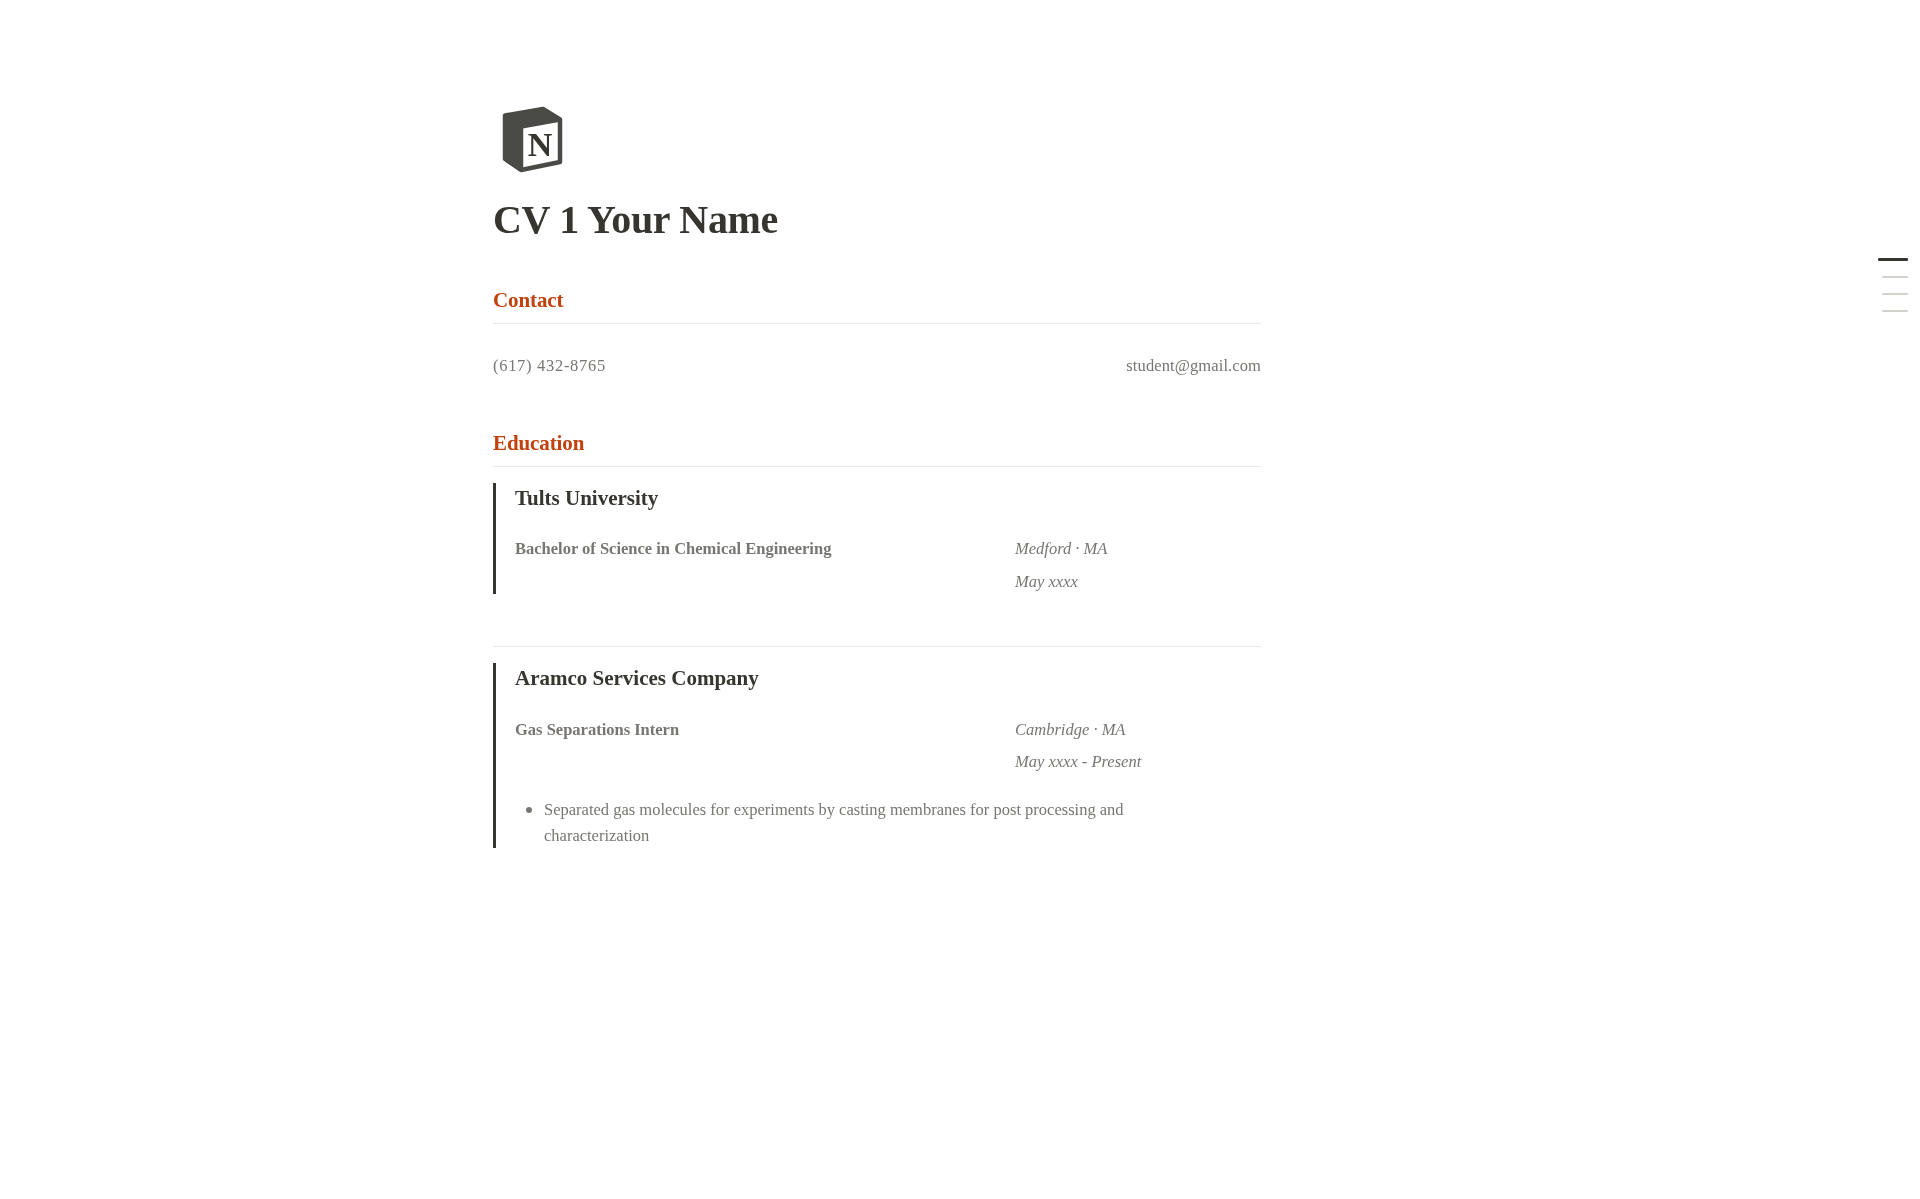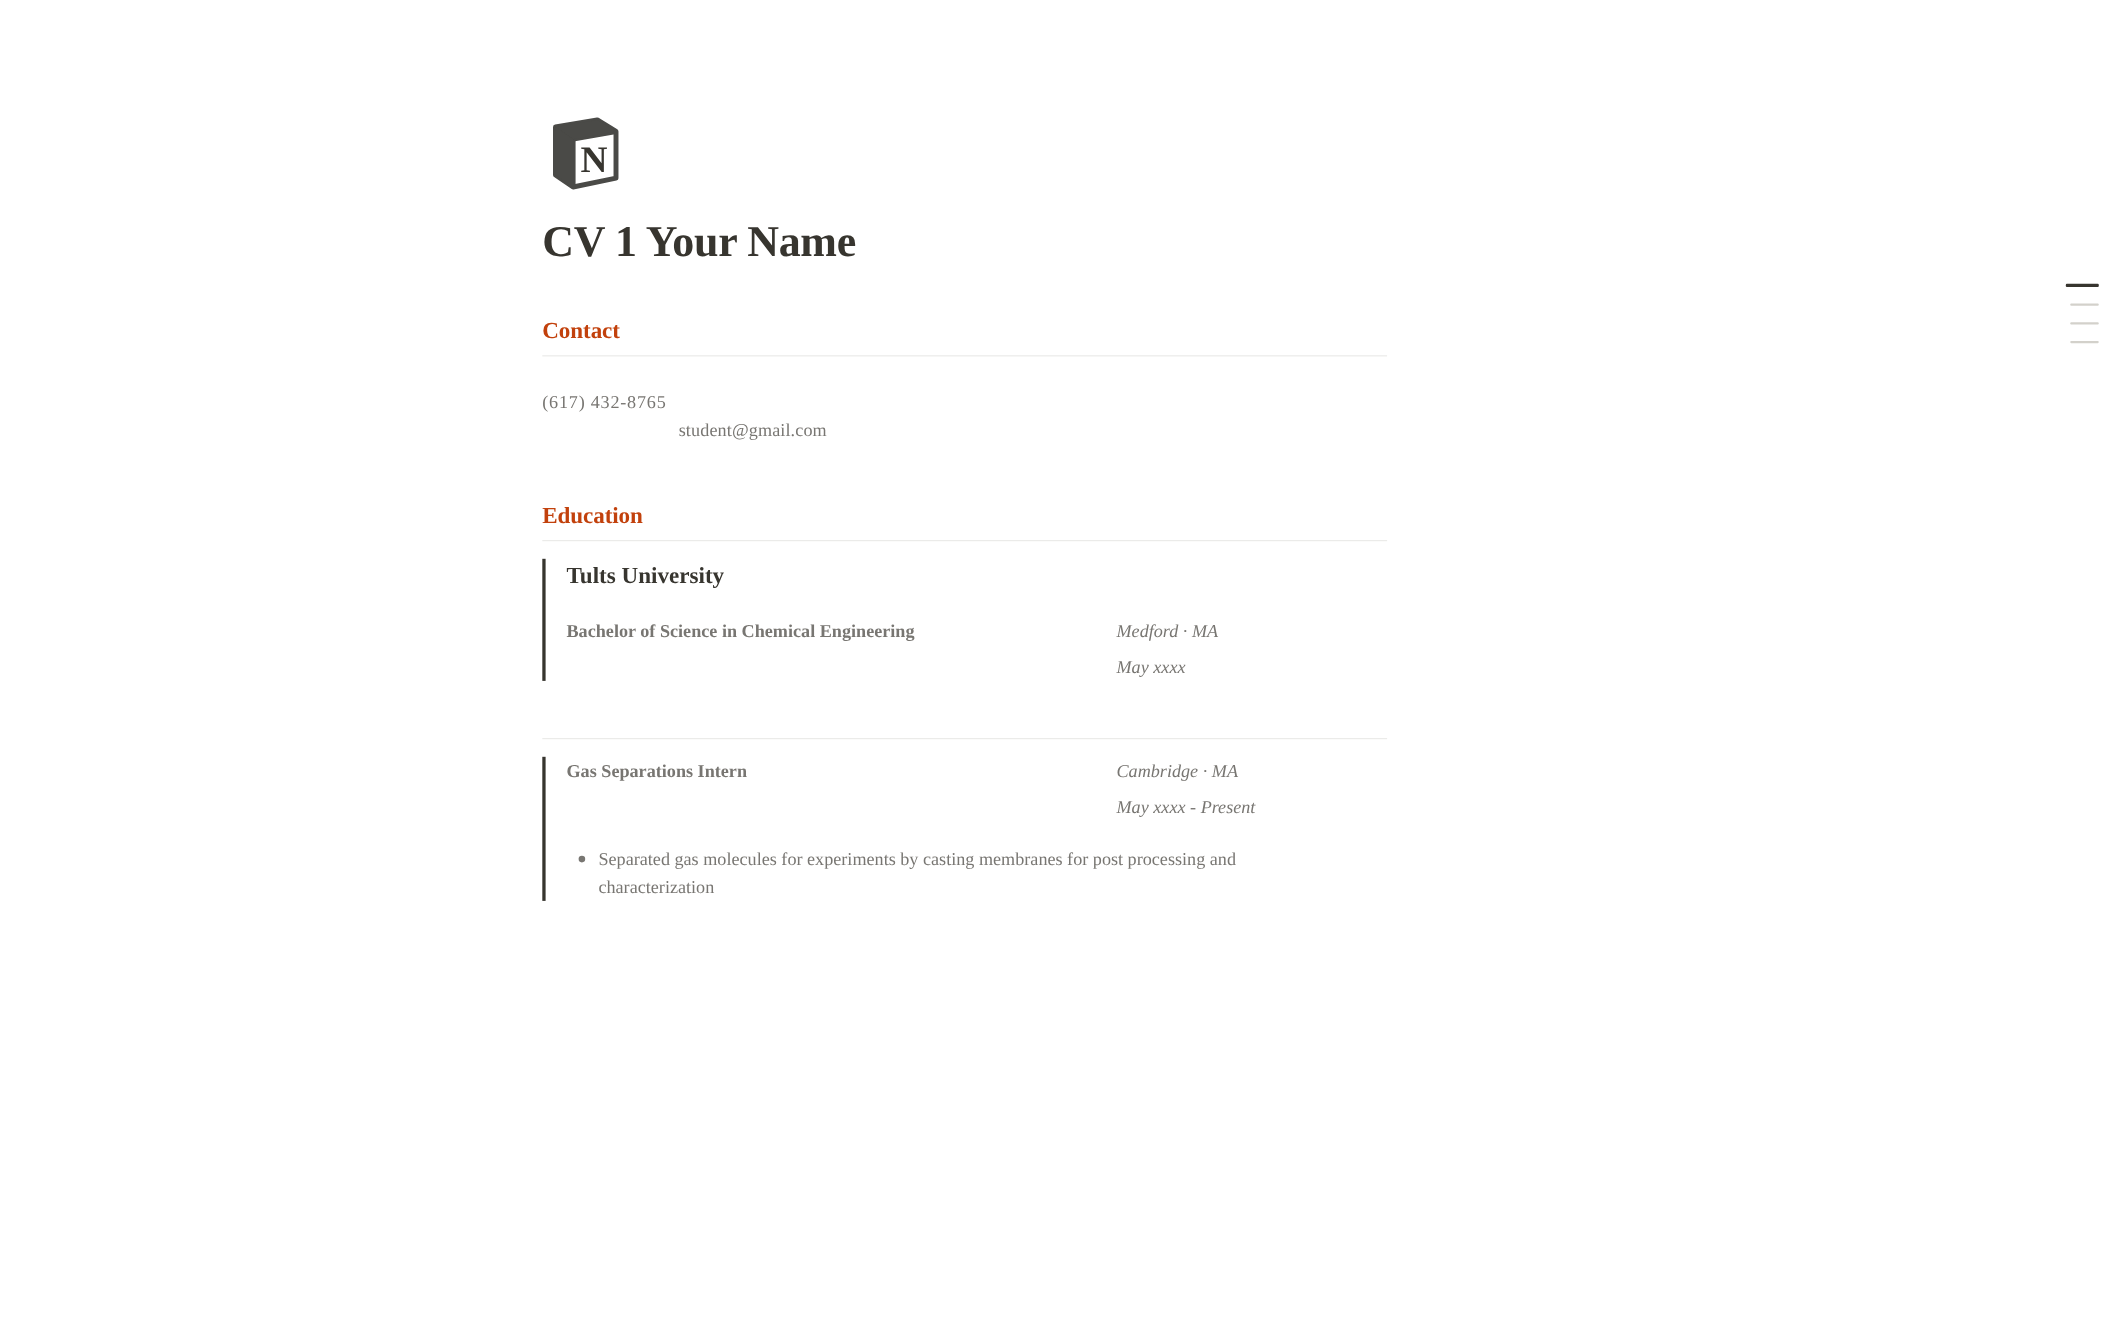--- a/index.html
+++ b/index.html
@@ -76,37 +76,37 @@
     background: #e9e9e7;
     width: 768px;
     margin: 0 0 0 0;
   }
 
   
   .contact-row {
     display: flex;
     margin-top: 30px;
     width: 768px;
-    flex-direction: column;
   }
   .contact-col {
     width: 50%;
     box-sizing: border-box;
   }
   .contact-col.right {
     padding-left: 124px;
   }
   .contact-text {
     font-size: 16.5px;
     color: #787672;
     line-height: 1.5;
     letter-spacing: 0.7px;
   }
   .contact-text.email {
     letter-spacing: 0.1px;
+    text-align: right;
   }
 
   
   .entry {
     border-left: 3px solid #37352f;
     padding-left: 19px;
     margin-top: 16px;
     width: 745px;
     box-sizing: border-box;
   }
@@ -259,20 +259,21 @@
           </div>
         </div>
       </div>
 
       <div class="gap-lg"></div>
 
       <div class="section">
         <div class="divider"></div>
 
         <div class="entry">
+          <div class="entry-title">Aramco Services Company</div>
           <div class="entry-row">
             <div class="entry-left">
               <div class="entry-text">Gas Separations Intern</div>
             </div>
             <div class="entry-right">
               <div class="entry-meta">Cambridge · MA</div>
               <div class="entry-meta">May xxxx - Present</div>
             </div>
           </div>
           <ul class="bullets">

